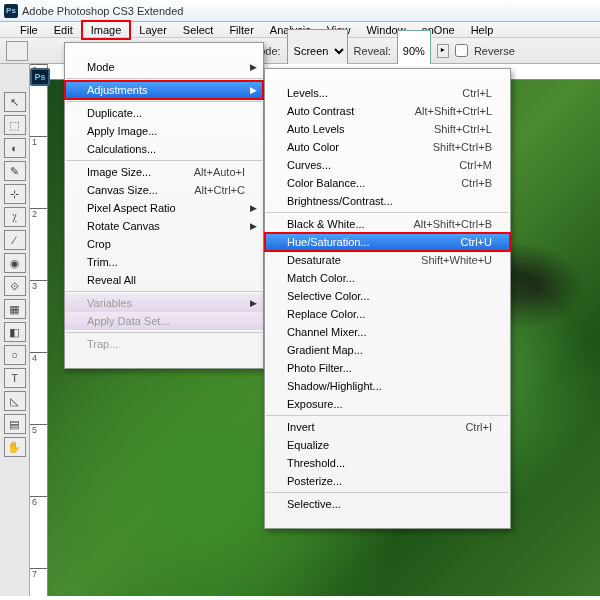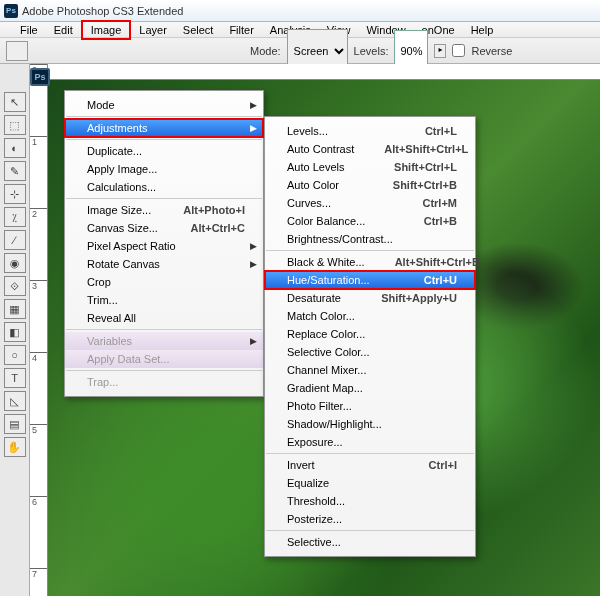--- a/index.html
+++ b/index.html
@@ -19,33 +19,33 @@
 .optbar input[type=checkbox] { vertical-align: middle; }
 .main { display: flex; height: calc(100% - 68px); }
 .toolbar { width: 30px; background: #e8e8e8; border-right: 1px solid #aaa; display: flex; flex-direction: column; align-items: center; padding-top: 28px; gap: 3px; }
 .toolbar .tool { width: 22px; height: 20px; background: #ededed; border: 1px solid #888; display: flex; align-items: center; justify-content: center; font-size: 11px; color: #444; }
 .canvaswrap { flex: 1; position: relative; background: #c0c0c0; }
 .rulerv { width: 18px; height: 100%; background: #fff; border-right: 1px solid #888; position: absolute; left: 0; top: 0; }
 .rulerv .tick { position: absolute; left: 0; width: 100%; border-top: 1px solid #666; font-size: 9px; color: #555; padding-left: 2px; }
 .rulerh { height: 16px; background: #fff; border-bottom: 1px solid #888; position: absolute; top: 0; left: 18px; right: 0; }
 .canvas { position: absolute; left: 18px; top: 16px; right: 0; bottom: 0; background: linear-gradient(135deg,#1a4a1a 0%,#2e6820 25%,#4a8a30 50%,#1f5518 75%,#3a7528 100%); overflow: hidden; }
 .canvas::before { content: ""; position: absolute; inset: 0; background: radial-gradient(ellipse at 70% 60%, rgba(80,160,60,0.9) 5%, transparent 30%), radial-gradient(ellipse at 30% 80%, rgba(60,140,40,0.85) 8%, transparent 35%), radial-gradient(ellipse at 85% 40%, rgba(20,20,20,0.7) 3%, transparent 10%); }
-.dropdown { position: absolute; background: linear-gradient(#fdfdfd,#f3f3f3); border: 1px solid #979797; box-shadow: 2px 3px 6px rgba(0,0,0,0.35); padding: 5px 0; margin-top: 48px; }
+.dropdown { position: absolute; background: linear-gradient(#fdfdfd,#f3f3f3); border: 1px solid #979797; box-shadow: 2px 3px 6px rgba(0,0,0,0.35); padding: 15px 0; }
 .dropdown .row { display: flex; align-items: center; height: 18px; padding: 0 18px 0 22px; white-space: nowrap; position: relative; }
 .dropdown .row .lbl { flex: 1; padding-right: 30px; }
-.dropdown .row .sc { color: #444; font-weight: bold; }
+.dropdown .row .sc { color: #444; }
 .dropdown .row .ar { position: absolute; right: 6px; font-size: 9px; color: #333; }
 .dropdown .sep { height: 1px; background: #ccc; margin: 2px 1px; }
 .dropdown .row.sel { background: linear-gradient(#4fa3ff,#1e6adf); color: #fff; }
 .dropdown .row.sel .sc, .dropdown .row.sel .ar { color: #fff; }
 .dropdown .row.dis { color: #9a9a9a; }
 .dropdown .row.var { background: linear-gradient(#f0e8f4,#e2d6ea); }
 .dropdown .row.hl-red { outline: 2px solid #e00; outline-offset: -1px; }
 .menu1 { top: 42px; left: 64px; width: 200px; }
-.menu2 { top: 68px; left: 264px; width: 212px; }
+.menu2 { top: 68px; left: 264px; width: 247px; }
 .psbadge { position: absolute; left: 30px; top: 68px; width: 20px; height: 18px; background: #07233b; color: #7fb8e0; font-size: 9px; font-weight: bold; display: flex; align-items: center; justify-content: center; border: 2px solid #3a5f7a; border-radius: 2px; z-index: 3; }
 </style>
 </head>
 <body>
 
 <div class="titlebar">
   <div class="ps-icon">Ps</div>
   <span>Adobe Photoshop CS3 Extended</span>
 </div>
 
@@ -61,21 +61,21 @@
     <div class="mi">Window</div>
     <div class="mi">onOne</div>
     <div class="mi">Help</div>
   </div>
 
 <div class="optbar">
   <div class="sq"></div>
   <div style="width:210px"></div>
   <label>Mode:</label>
   <select><option>Screen</option></select>
-  <label>Levels:</label>
+  <label>Reveal:</label>
   <input type="text" value="90%" style="">
   <div class="arrow">▸</div>
   <input type="checkbox" style="">
   <label>Reverse</label>
 </div>
 
 <div class="main">
   <div class="toolbar" id="toolbar">
       <div class="tool">↖</div>
       <div class="tool">⬚</div>
@@ -128,21 +128,21 @@
     </div>
     <div class="row">
       <span class="lbl">Apply Image...</span>
     </div>
     <div class="row">
       <span class="lbl">Calculations...</span>
     </div>
     <div class="sep"></div>
     <div class="row">
       <span class="lbl">Image Size...</span>
-      <span class="sc">Alt+Photo+I</span>
+      <span class="sc">Alt+Auto+I</span>
     </div>
     <div class="row">
       <span class="lbl">Canvas Size...</span>
       <span class="sc">Alt+Ctrl+C</span>
     </div>
     <div class="row">
       <span class="lbl">Pixel Aspect Ratio</span>
       <span class="ar">▶</span>
     </div>
     <div class="row">
@@ -203,30 +203,30 @@
     <div class="row">
       <span class="lbl">Black &amp; White...</span>
       <span class="sc">Alt+Shift+Ctrl+B</span>
     </div>
     <div class="row sel hl-red">
       <span class="lbl">Hue/Saturation...</span>
       <span class="sc">Ctrl+U</span>
     </div>
     <div class="row">
       <span class="lbl">Desaturate</span>
-      <span class="sc">Shift+Apply+U</span>
+      <span class="sc">Shift+White+U</span>
     </div>
     <div class="row">
       <span class="lbl">Match Color...</span>
     </div>
     <div class="row">
+      <span class="lbl">Selective Color...</span>
+    </div>
+    <div class="row">
       <span class="lbl">Replace Color...</span>
-    </div>
-    <div class="row">
-      <span class="lbl">Selective Color...</span>
     </div>
     <div class="row">
       <span class="lbl">Channel Mixer...</span>
     </div>
     <div class="row">
       <span class="lbl">Gradient Map...</span>
     </div>
     <div class="row">
       <span class="lbl">Photo Filter...</span>
     </div>

